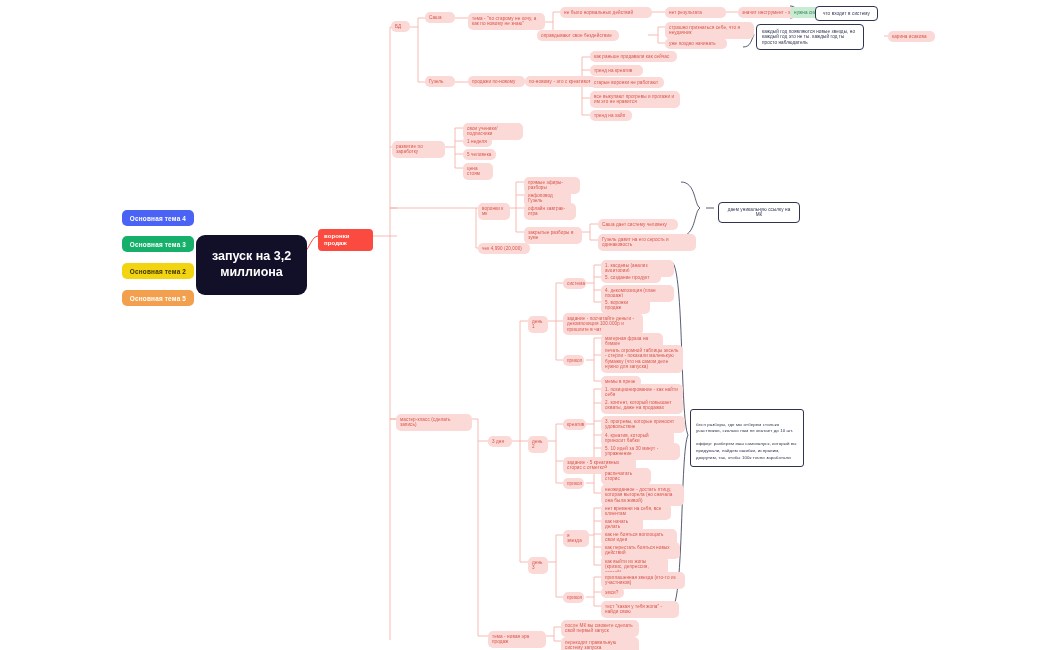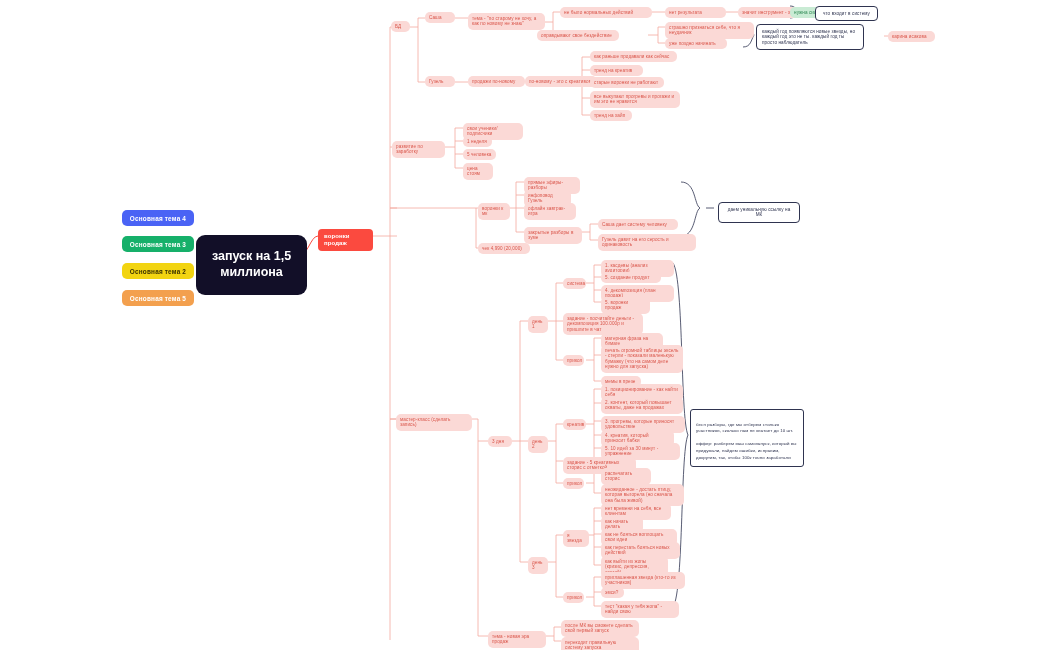--- a/index.html
+++ b/index.html
@@ -187,21 +187,21 @@
       <path d="M681 182 C696 182 694 205 700 208 C694 211 696 236 681 236"></path>
       <path d="M706 208 L714 208"></path>
       <path d="M672 262 C684 270 680 418 688 435 C680 452 684 600 672 608"></path>
     </g>
     <g fill="none" stroke="#f4a8a0" stroke-width="0.8">
       <path d="M884 36 L894 36"></path>
     </g>
   </svg>
 
   <div class="center" style="left:196px;top:235px;width:99px;height:48px;">
-    <span>запуск на 1,5 миллиона</span>
+    <span>запуск на 3,2 миллиона</span>
   </div>
 
   <div class="topic t4" style="left:122px;top:210px;width:72px;height:16px;">
     <span>Основная тема 4</span>
   </div>
   <div class="topic t3" style="left:122px;top:236px;width:72px;height:16px;">
     <span>Основная тема 3</span>
   </div>
   <div class="topic t2" style="left:122px;top:263px;width:72px;height:16px;">
     <span>Основная тема 2</span>

